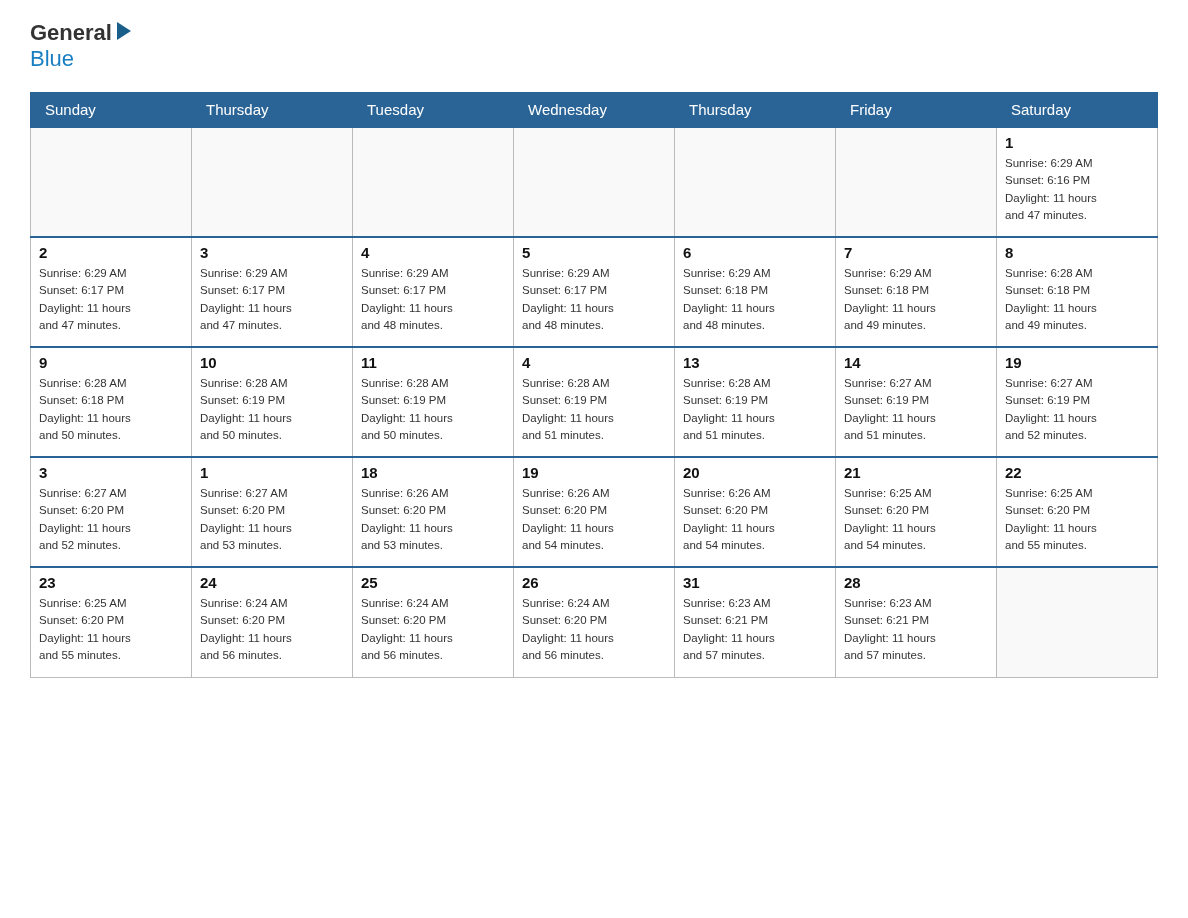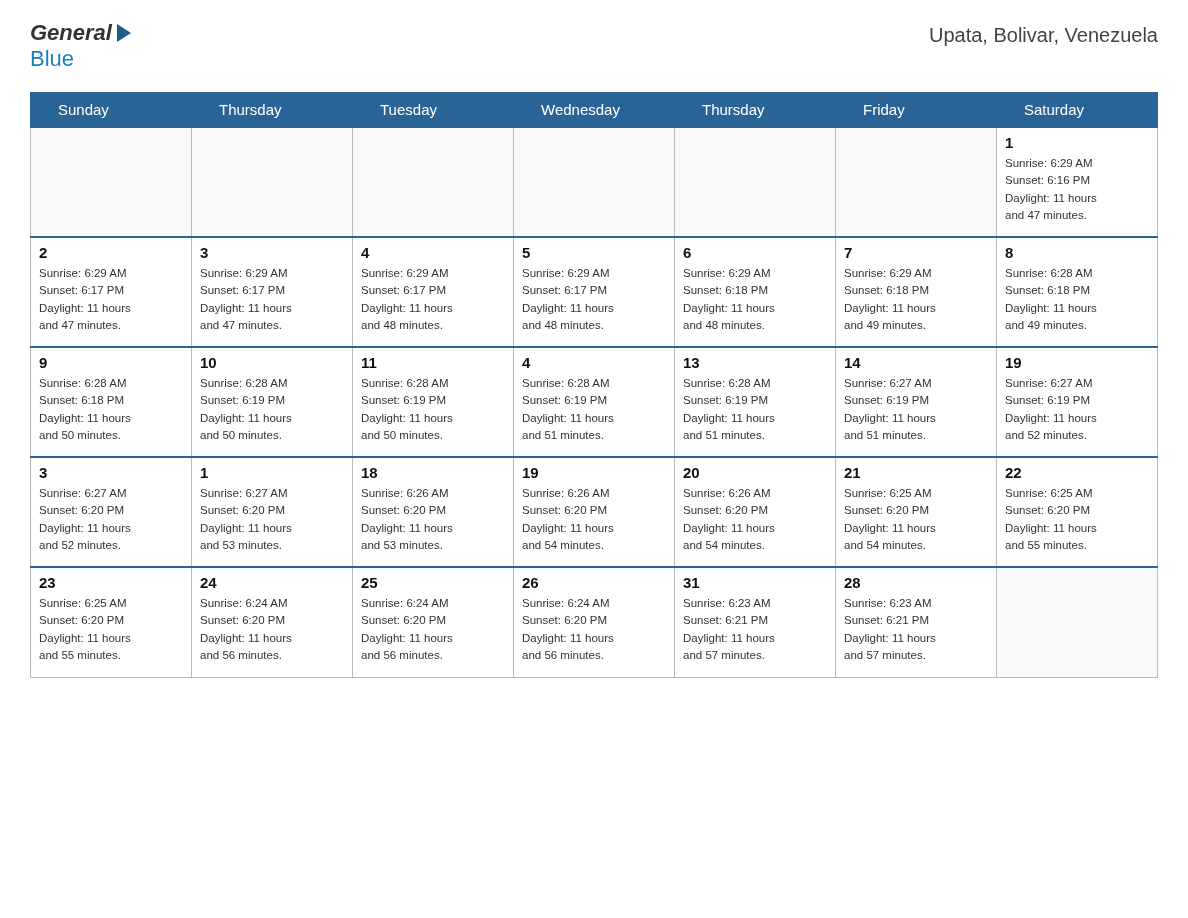--- a/index.html
+++ b/index.html
@@ -16,22 +16,20 @@
       align-items: flex-start;
       margin-bottom: 20px;
     }
     .logo-wrapper {
       display: flex;
       flex-direction: column;
       align-items: flex-start;
     }
     .logo-line1 {
       display: flex;
-      align-items: center;
-      font-style: italic;
     }
     .logo-blue {
       color: #1a7fc1;
       font-size: 22px;
       font-weight: normal;
     }
     .logo-general {
       color: #333;
       font-size: 22px;
       font-weight: bold;
@@ -53,21 +51,21 @@
     .calendar {
       width: 100%;
       border-collapse: collapse;
       border: 1px solid #999;
     }
     .calendar th {
       background-color: #2a6496;
       color: #fff;
       font-size: 15px;
       font-weight: normal;
-      padding: 8px 27px;
+      padding: 8px 14px;
       text-align: left;
       border: 1px solid #2a6496;
     }
     .calendar td {
       vertical-align: top;
       width: 14.28%;
       border: 1px solid #bbb;
       padding: 6px 8px;
       min-height: 110px;
       height: 110px;
@@ -100,21 +98,20 @@
       <span class="logo-general">General</span>
       <svg width="22" height="22" viewBox="0 0 22 22" style="margin-left:1px;">
         <polygon points="4,2 18,11 4,20" fill="#1a5f8a"></polygon>
       </svg>
     </div>
     <div>
       <span class="logo-blue">Blue</span>
     </div>
   </div>
   <div class="title-section">
-    <div class="location">Upata, Bolivar, Venezuela</div>
   </div>
 </div>
 
 <table class="calendar">
   <thead>
     <tr>
     <th>Sunday</th>
         <th>Thursday</th>
         <th>Tuesday</th>
         <th>Wednesday</th>

